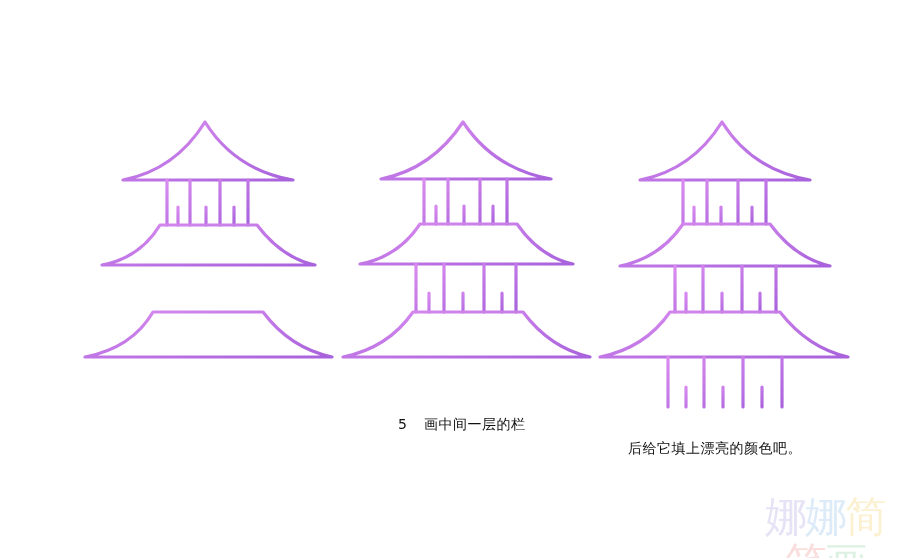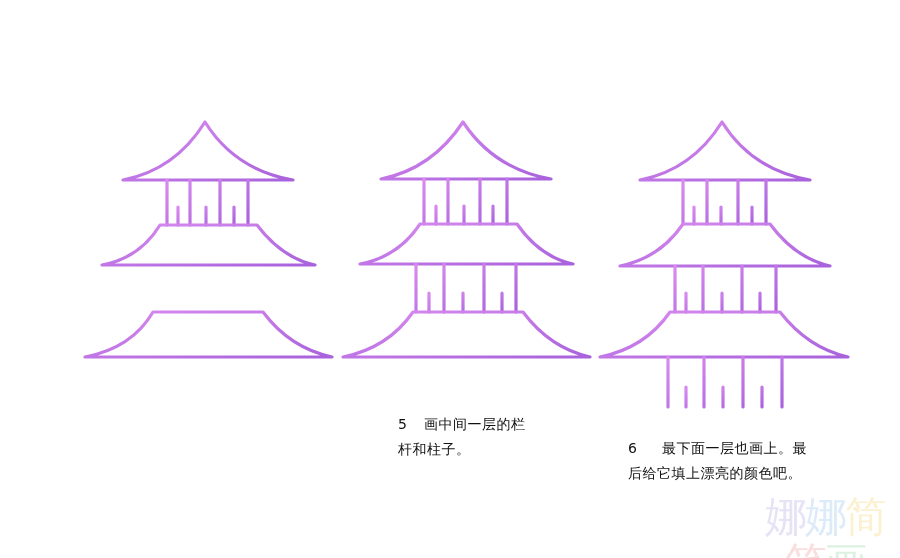--- a/index.html
+++ b/index.html
@@ -73,25 +73,23 @@
       <path d="M633,407 H820"></path>
     </g>
   </g>
 </svg>
 
 <div class="caption" id="cap1">
 </div>
 
 <div class="caption" id="cap2">
   <div><span class="num">5</span><span>画中间一层的栏</span></div>
-  <div>杆和柱子。</div>
 </div>
 
 <div class="caption" id="cap3">
-  <div><span class="num">6</span><span>最下面一层也画上。最</span></div>
   <div>后给它填上漂亮的颜色吧。</div>
 </div>
 
 <div class="watermark">
   <div class="wm-cn">
     <span>娜</span><span>娜</span><span>简</span><span>笔</span><span>画</span>
   </div>
 
 </div>
 

